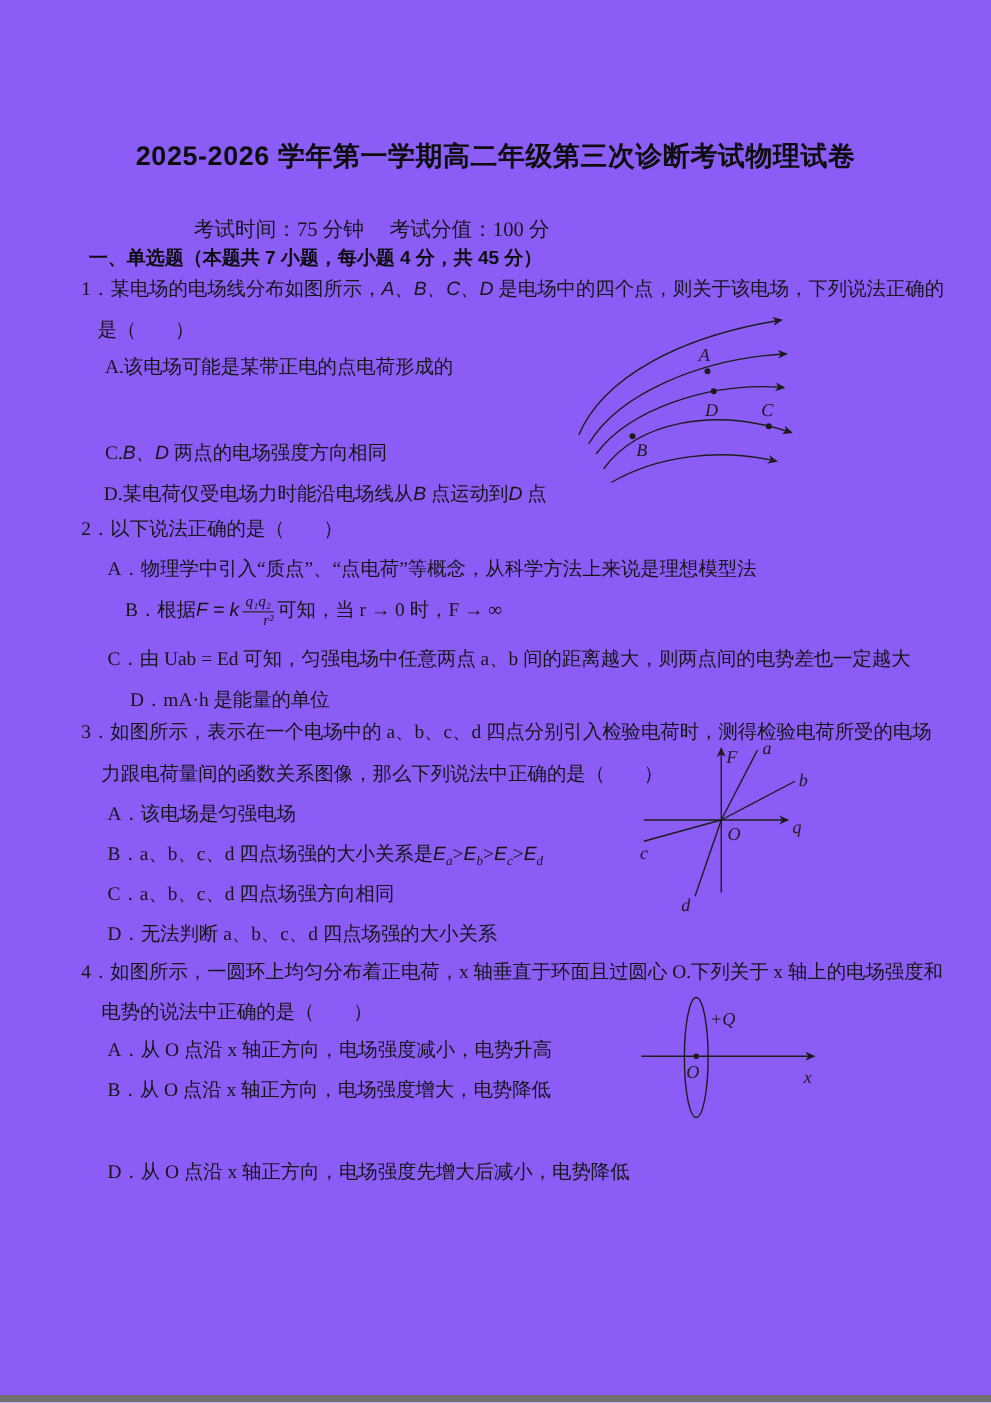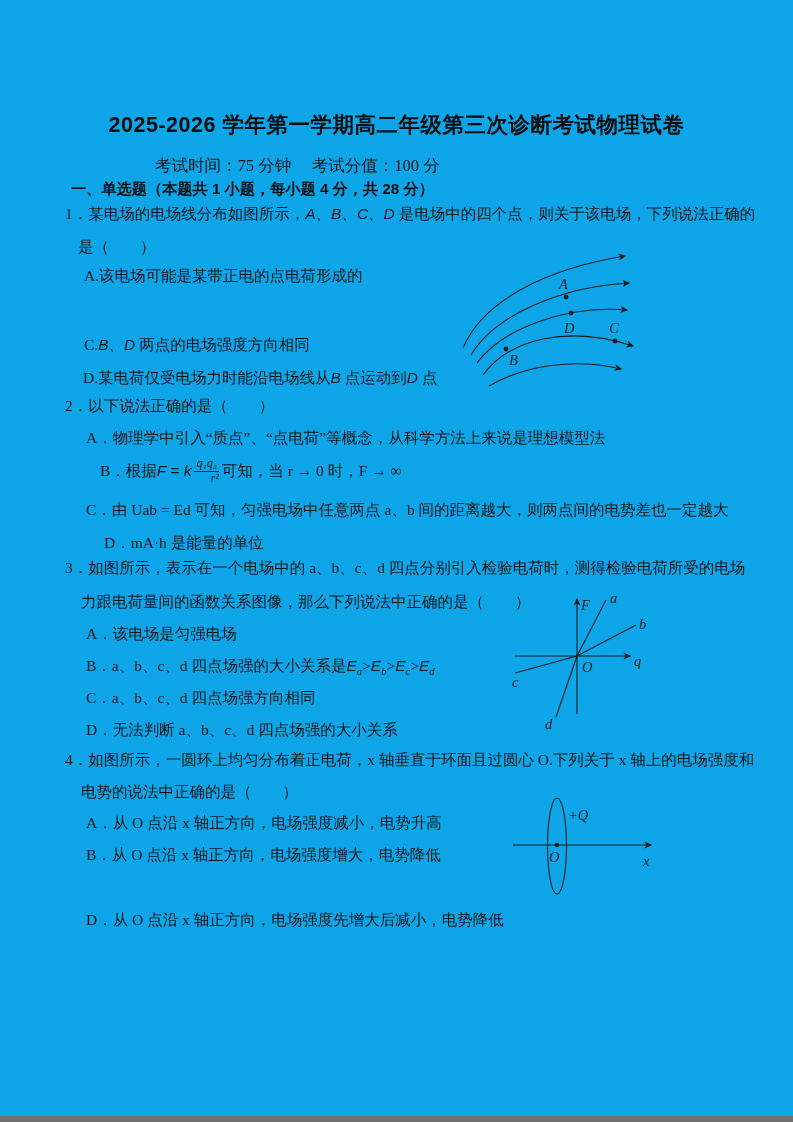--- a/index.html
+++ b/index.html
@@ -1,18 +1,18 @@
 <!DOCTYPE html>
 <html><head>
 <meta charset="utf-8">
 <style>
   html,body{margin:0;padding:0;background:#ffffff;}
-  .page{position:relative;width:793px;height:1122px;background:#0ea5e9;overflow:hidden;
+  .page{position:relative;width:793px;height:1122px;background:#8b5cf6;overflow:hidden;
         font-family:"Liberation Serif", serif;color:#161616;}
-  .t{position:absolute;white-space:nowrap;font-size:15.5px;line-height:1.25;}
+  .t{position:absolute;white-space:nowrap;font-size:15.5px;line-height:1.25;margin-top:18px;}
   .it{font-style:italic;font-family:Liberation Sans, sans-serif;}
   .title{position:absolute;left:0;right:0;top:110px;text-align:center;
          font-family:"Liberation Sans", sans-serif;font-weight:bold;font-size:21.5px;
          letter-spacing:0.5px;color:#0d0d0d;}
   .info{font-size:16.5px;}
   .section{font-family:"Liberation Sans", sans-serif;font-weight:bold;font-size:15.2px;color:#0d0d0d;}
   .frac{display:inline-flex;flex-direction:column;align-items:flex-end;justify-content:center;
         font-size:12px;line-height:1.15;margin:0 3px;font-style:italic;vertical-align:middle;}
   .frac .num{border-bottom:1px solid #2a2a2a;padding:0 2px;}
   .flexline{display:flex;align-items:center;height:38px;}
@@ -21,21 +21,21 @@
   .fig text{font-family:"Liberation Serif", serif;font-style:italic;font-size:14.5px;fill:#1c1c1c;}
   .bottom-bar{position:absolute;left:0;top:1116px;width:793px;height:6px;background:#6f6f6f;}
 </style>
 </head>
 <body>
 
 <div class="page">
 
   <div class="title">2025-2026 学年第一学期高二年级第三次诊断考试物理试卷</div>
   <div class="t info" style="left:155px;top:156px;">考试时间：75 分钟　 考试分值：100 分</div>
-  <div class="t section" style="left:71px;top:179px;">一、单选题（本题共 1 小题，每小题 4 分，共 28 分）</div>
+  <div class="t section" style="left:71px;top:179px;">一、单选题（本题共 7 小题，每小题 4 分，共 45 分）</div>
 
   <div class="t" style="left:65px;top:204px;"><span>1．某电场的电场线分布如图所示，</span><span class="it">A、B、C、D</span><span> 是电场中的四个点，则关于该电场，下列说法正确的</span></div>
   <div class="t" style="left:78px;top:237px;">是（　　）</div>
   <div class="t" style="left:84px;top:266px;">A.该电场可能是某带正电的点电荷形成的</div>
   <div class="t" style="left:84px;top:335px;"><span>C.</span><span class="it">B、D</span><span> 两点的电场强度方向相同</span></div>
   <div class="t" style="left:83px;top:368px;"><span>D.某电荷仅受电场力时能沿电场线从</span><span class="it">B</span><span> 点运动到</span><span class="it">D</span><span> 点</span></div>
 
   <svg class="fig" style="left:455px;top:243px;" width="195" height="150" viewBox="0 0 195 150">
     <defs>
       <marker id="ar1" viewBox="0 0 10 10" refX="7.5" refY="5" markerWidth="8" markerHeight="8" orient="auto">

